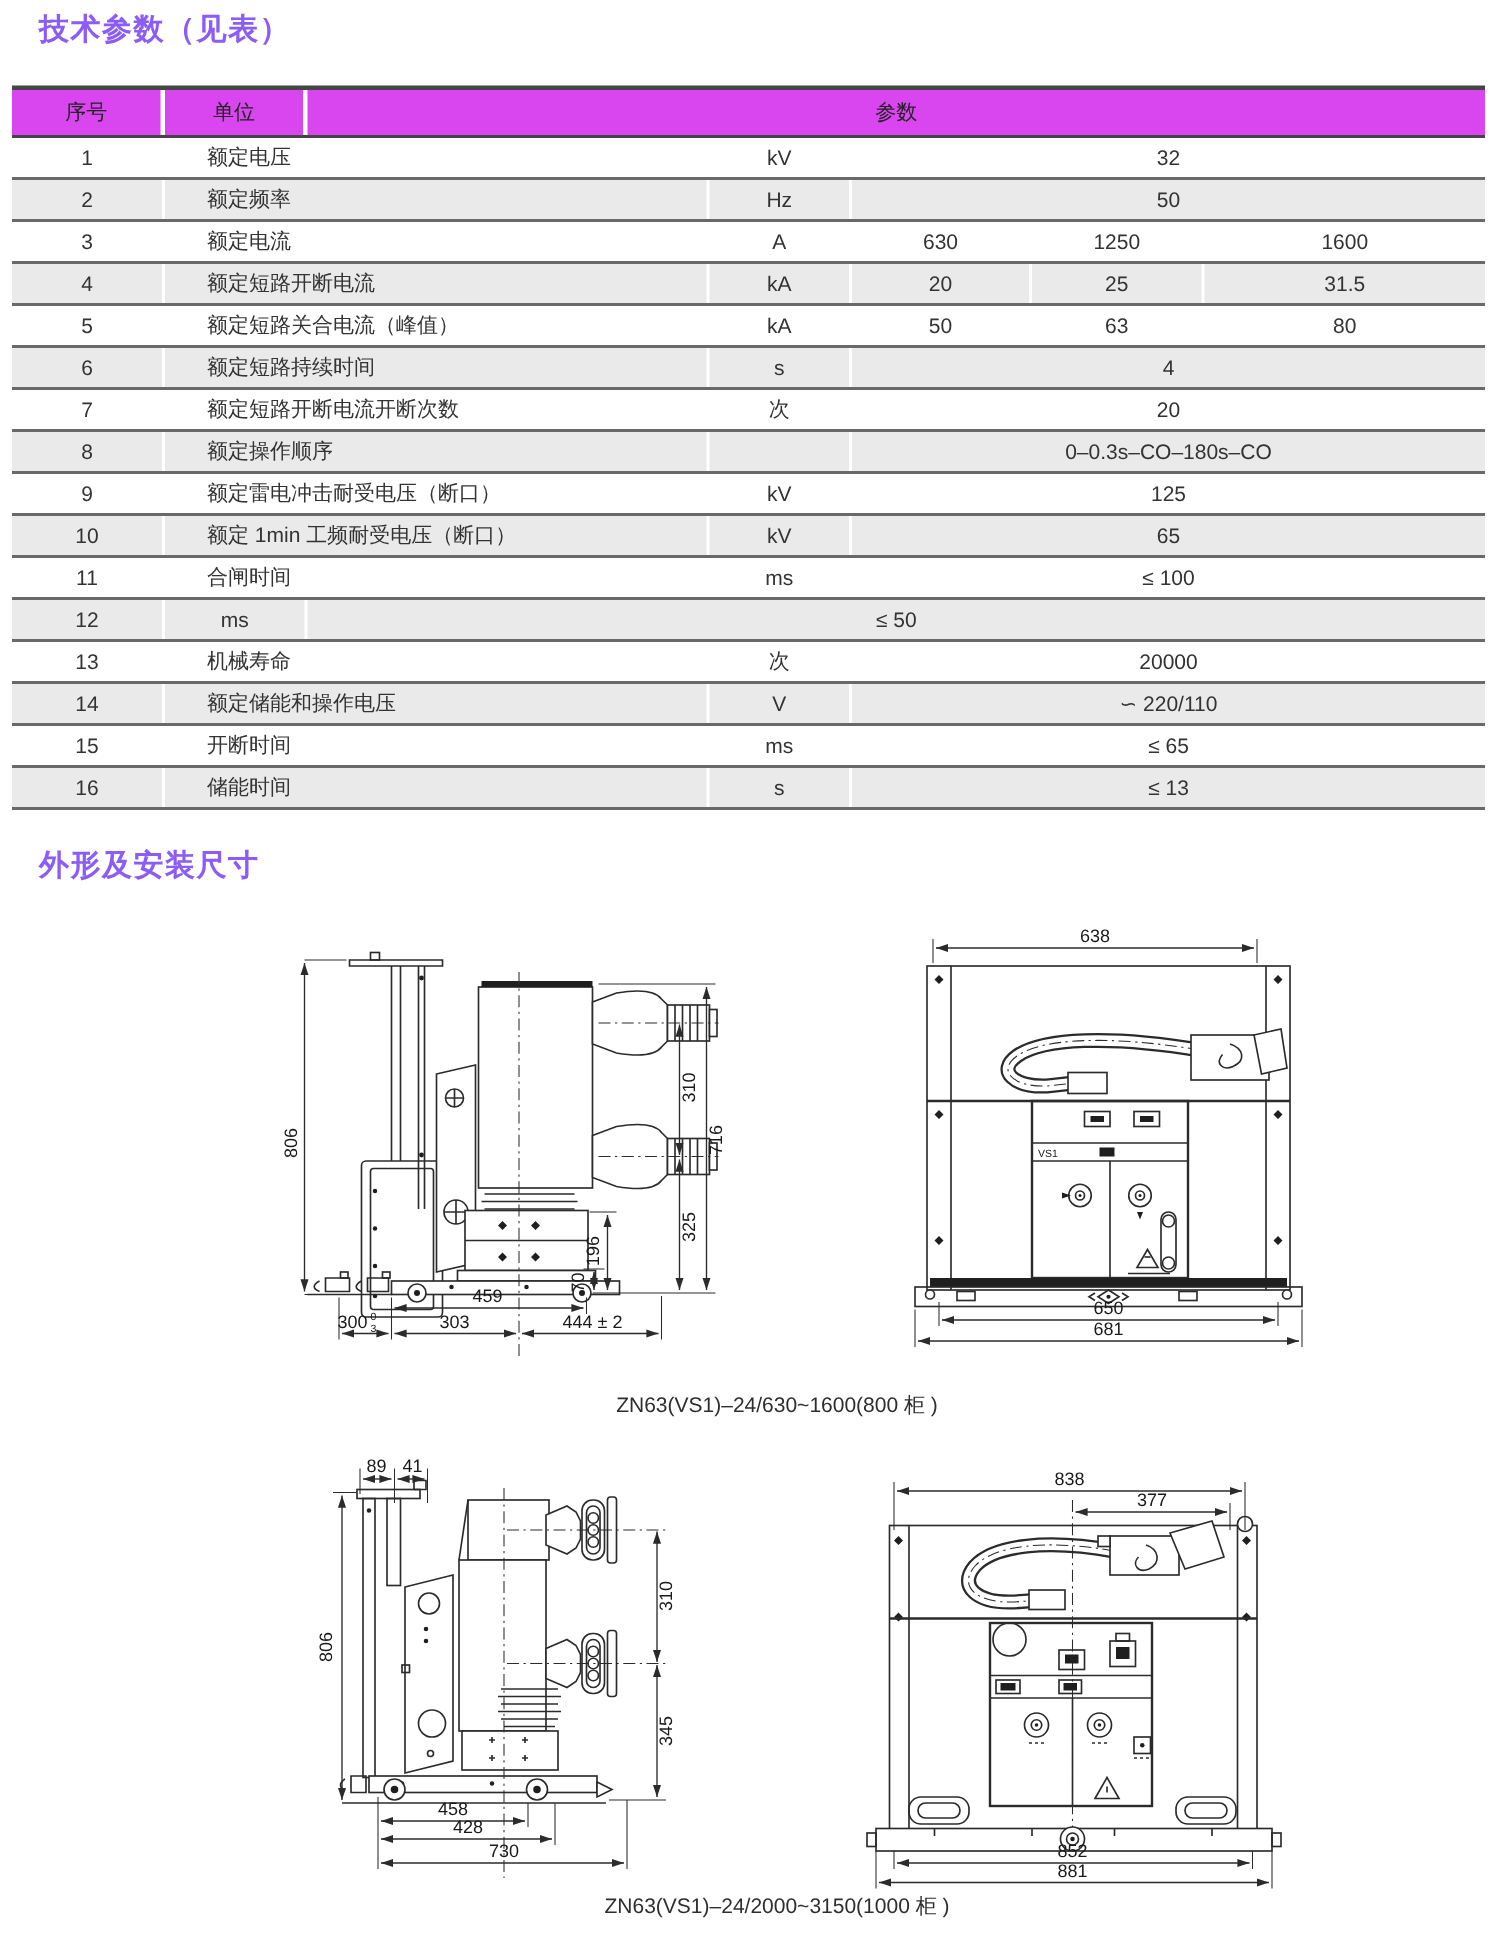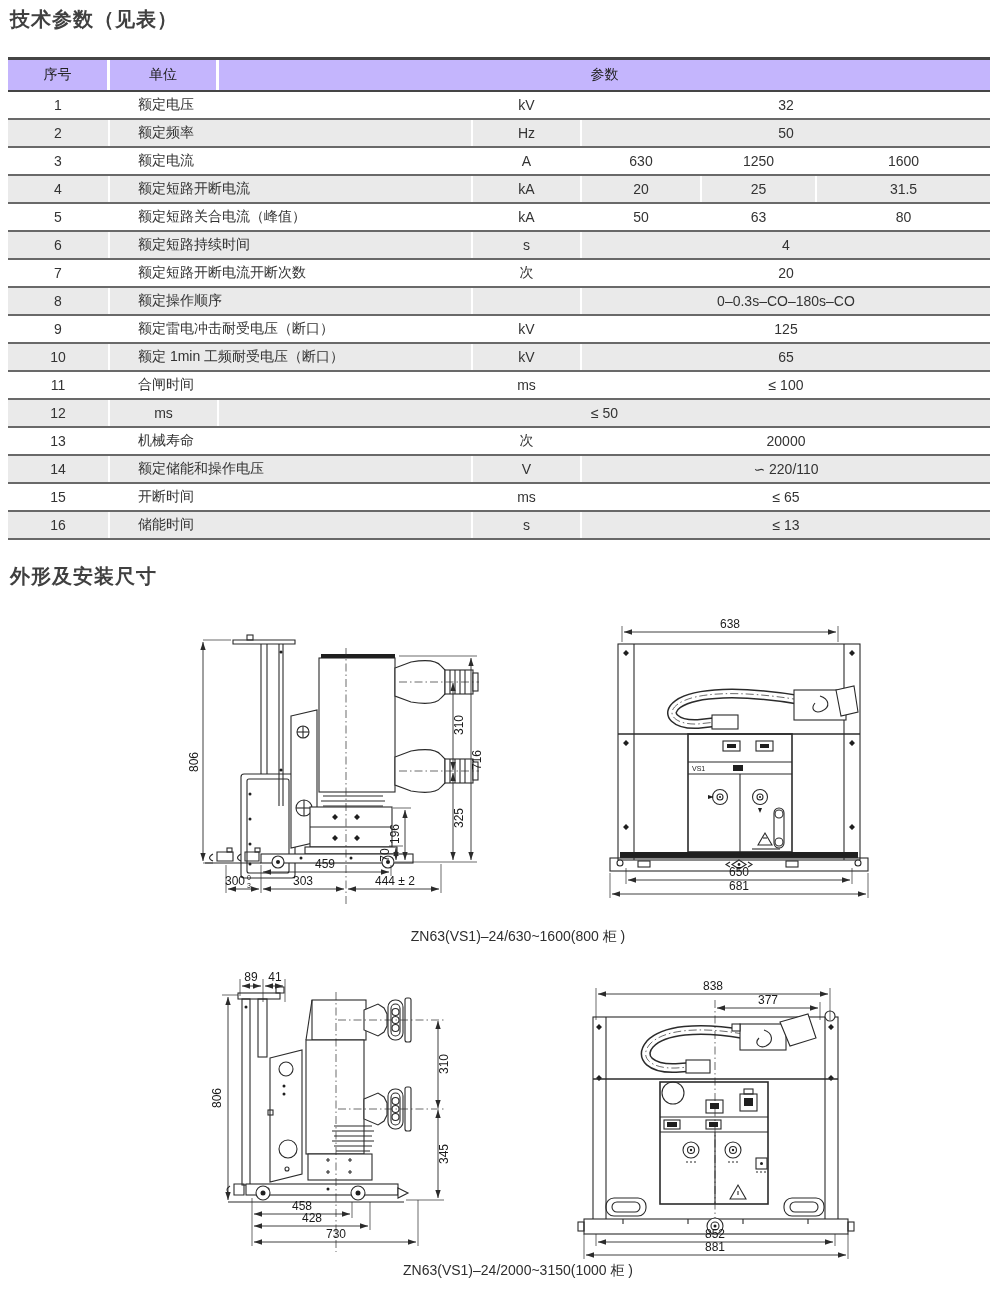--- a/index.html
+++ b/index.html
@@ -1,31 +1,31 @@
 <!DOCTYPE html>
 <html><head>
 <meta charset="utf-8">
 <style>
   html,body{margin:0;padding:0;}
   body{width:996px;height:1291px;background:#fff;position:relative;overflow:hidden;
        font-family:"Liberation Sans","DejaVu Sans",sans-serif;}
-  .sec-title{position:absolute;left:10px;color:#404040;font-size:20px;font-weight:bold;letter-spacing:1px;}
+  .sec-title{position:absolute;left:26px;color:#8b5cf6;font-size:20px;font-weight:bold;letter-spacing:1px;}
   #title1{top:6px;}
   #title2{top:563px;}
   
   .spec-table{position:absolute;left:8px;top:57px;width:982px;
               border-top:3px solid #454545;border-bottom:2px solid #696969;}
-  .thead{display:flex;height:30px;background:#c4b5fd;border-bottom:2px solid #454545;}
+  .thead{display:flex;height:30px;background:#d946ef;border-bottom:2px solid #454545;}
   .cell,.hcell{display:flex;align-items:center;justify-content:center;box-sizing:border-box;}
   .hcell{font-size:14px;color:#222;}
   .hcell:not(:last-child),.cell:not(:last-child){border-right:2px solid #fff;}
   .hcell:not(:last-child){border-right-width:3px;}
   .c-no{width:102px;}
   .c-item{width:363px;}
-  .c-unit{width:109px;text-align:right;}
+  .c-unit{width:95px;text-align:right;}
   .c-paramfull{flex:1;}
   .c-sub0{width:120px;}
   .c-sub1{width:115px;}
   .c-sub2{flex:1;}
   .trow{display:flex;height:26px;font-size:14px;color:#333;}
   .trow + .trow{border-top:2px solid #696969;}
   .trow:nth-child(even){background:#eaeaea;}
   .trow .c-item{justify-content:flex-start;padding-left:28px;}
   
   .draw{position:absolute;}

